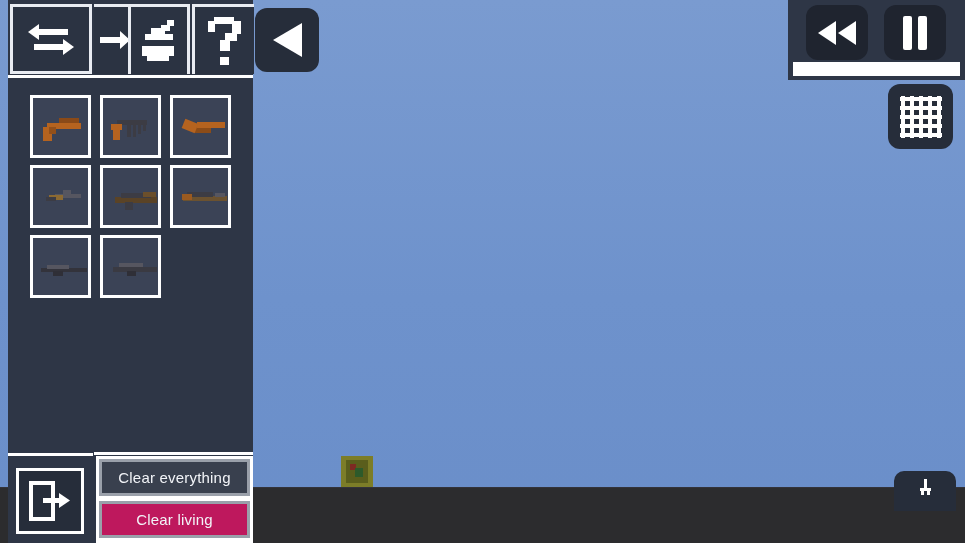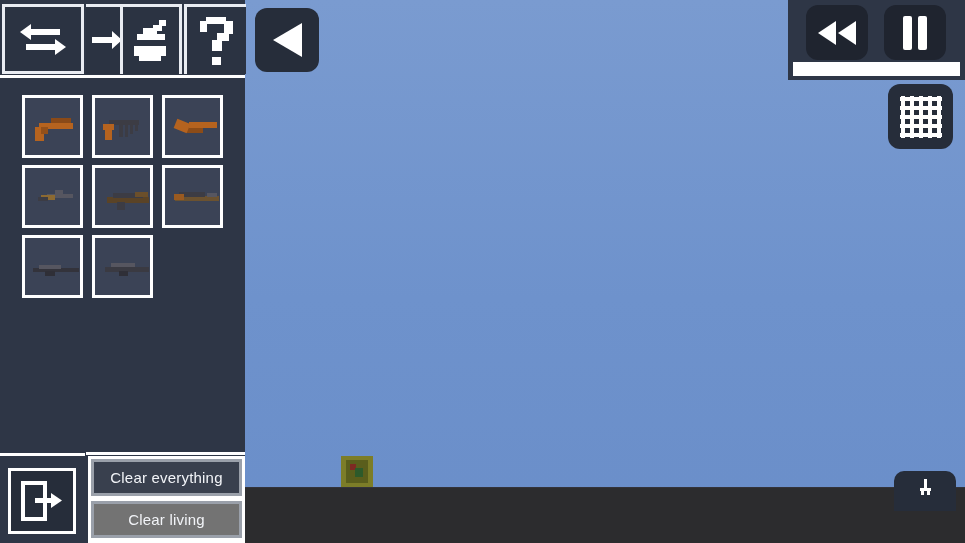--- a/index.html
+++ b/index.html
@@ -67,21 +67,21 @@
   }
   .world-weapon .wgrip {
     position: absolute; left: 18px; top: 11px;
     width: 9px; height: 12px;
     background: #7a4a22;
     transform: rotate(-6deg);
   }
 
   
   .sidebar {
-    position: absolute; left: 0; top: 0;
+    position: absolute; left: 8px; top: 0;
     width: 245px; height: 543px;
     background: #2e3646;
     padding-left: 42px;
   }
 
   
   .tabstrip {
     position: absolute; left: 0; top: 0;
     width: 245px; height: 78px;
   }
@@ -158,21 +158,21 @@
     width: 151px; height: 37px;
     border: 3px solid #9aa0aa;
     background: #2a3140;
     color: #f2f4f8;
     font-size: 15px;
     display: flex; align-items: center; justify-content: center;
     cursor: pointer;
     letter-spacing: .2px;
   }
   .clear-btn.b1 { top: 3px; background: #39404e; }
-  .clear-btn.b2 { top: 45px; background: #737373; }
+  .clear-btn.b2 { top: 45px; background: #be185d; }
 
   
   .collapse-btn {
     position: absolute; left: 255px; top: 8px;
     width: 64px; height: 64px;
     border-radius: 12px;
     background: #262d3a;
     display: flex; align-items: center; justify-content: center;
     cursor: pointer;
   }

